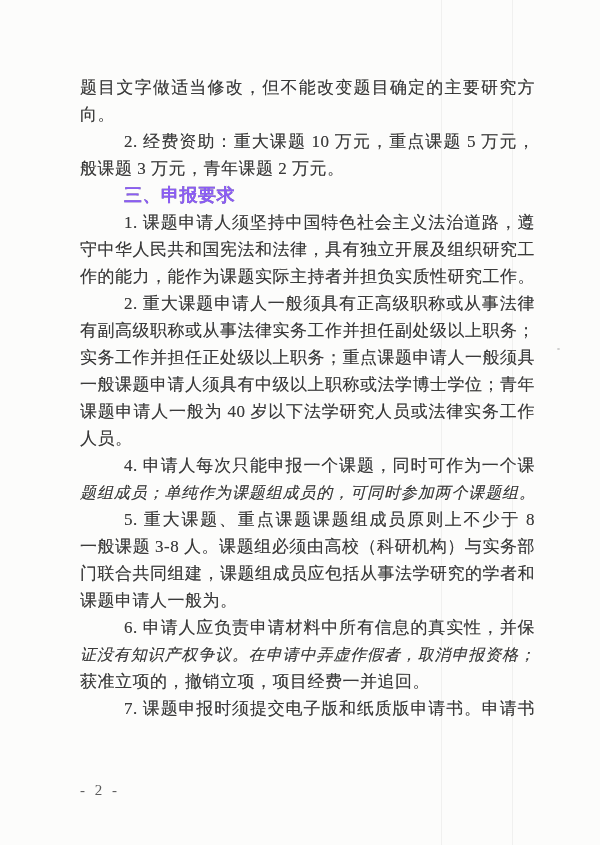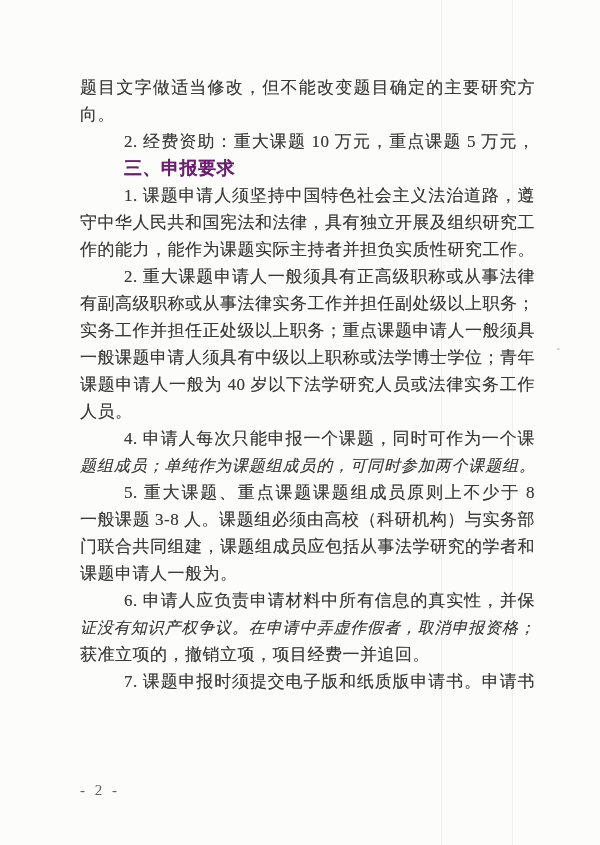--- a/index.html
+++ b/index.html
@@ -33,21 +33,21 @@
     text-align:justify;
     text-align-last:justify;
     text-justify:inter-character;
   }
   .indent{padding-left:44px;}
   .compress{font-size:16px;letter-spacing:0;font-style:italic;}
   .heading{
     font-family:"Liberation Sans","DejaVu Sans",sans-serif;
     font-weight:700;
     font-size:18px;
-    color:#701a75;
+    color:#8b5cf6;
     text-shadow:0 0 0.5px rgba(45,45,45,0.6);
   }
   .page-number{
     position:absolute;
     left:80px;top:782px;
     font-size:15px;
     letter-spacing:3px;
     color:#5a5a5a;
   }
   .scan-vline{
@@ -68,20 +68,21 @@
 <div class="paper">
 
   <div class="scan-vline v1"></div>
   <div class="scan-vline v2"></div>
   <div class="scan-speck"></div>
 
   <div class="text-block">
     <div class="line justify">题目文字做适当修改，但不能改变题目确定的主要研究方</div>
     <div class="line">向。</div>
     <div class="line indent justify">2. 经费资助：重大课题 10 万元，重点课题 5 万元，一</div>
+    <div class="line">般课题 3 万元，青年课题 2 万元。</div>
     <div class="line heading indent">三、申报要求</div>
     <div class="line indent justify">1. 课题申请人须坚持中国特色社会主义法治道路，遵</div>
     <div class="line justify">守中华人民共和国宪法和法律，具有独立开展及组织研究工</div>
     <div class="line justify">作的能力，能作为课题实际主持者并担负实质性研究工作。</div>
     <div class="line indent justify">2. 重大课题申请人一般须具有正高级职称或从事法律</div>
     <div class="line justify">有副高级职称或从事法律实务工作并担任副处级以上职务；</div>
     <div class="line justify">实务工作并担任正处级以上职务；重点课题申请人一般须具</div>
     <div class="line justify">一般课题申请人须具有中级以上职称或法学博士学位；青年</div>
     <div class="line justify">课题申请人一般为 40 岁以下法学研究人员或法律实务工作</div>
     <div class="line">人员。</div>

